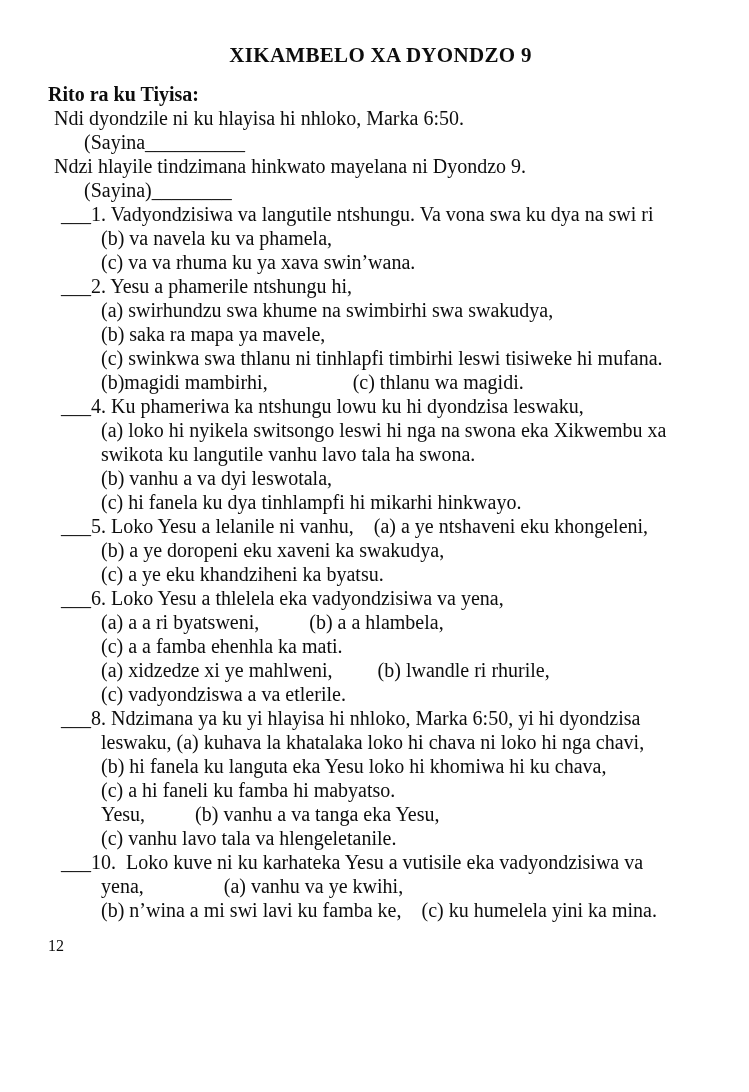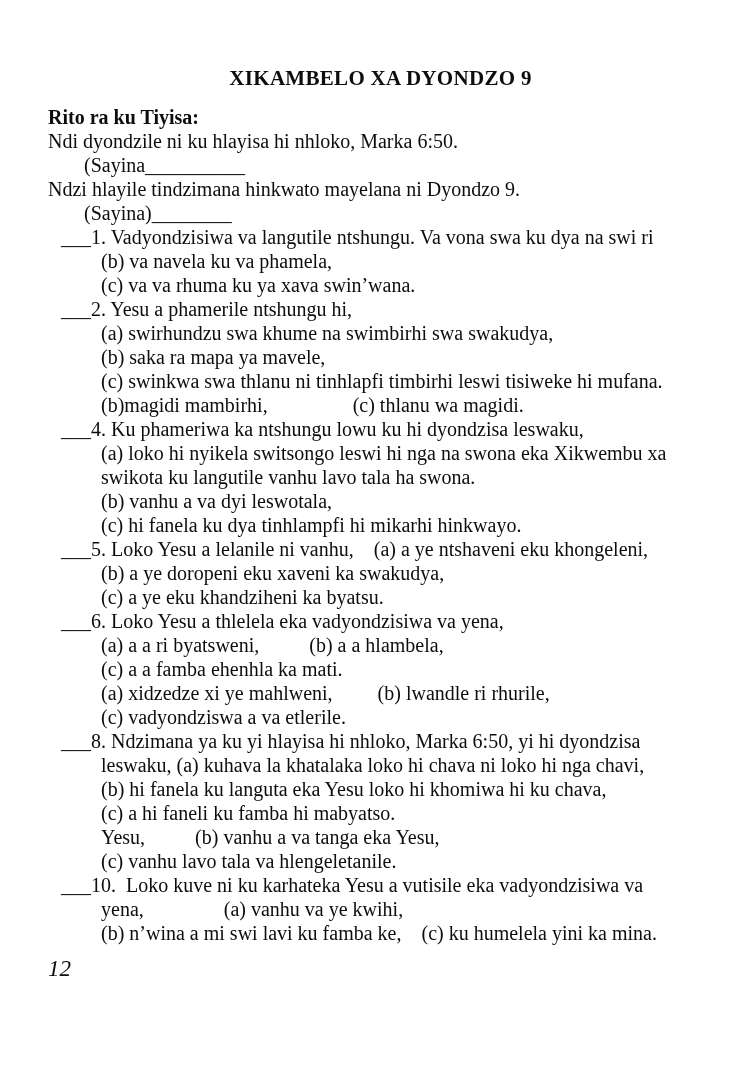--- a/index.html
+++ b/index.html
@@ -9,46 +9,45 @@
   }
   .page {
     position: relative;
     width: 749px;
     height: 1092px;
     background: #ffffff;
     color: #0d0d0d;
     font-family: "Liberation Serif", "DejaVu Serif", serif;
     font-size: 20px;
     box-sizing: border-box;
-    padding: 66px 36px 0 48px;
+    padding: 43px 36px 0 48px;
     overflow: hidden;
   }
   .title {
     font-size: 21px;
     font-weight: bold;
     text-align: center;
     margin: 0 0 15px 0;
     line-height: 24px;
     letter-spacing: 0.3px;
   }
   .doc-body .line {
     white-space: pre-wrap;
     line-height: 24px;
     min-height: 24px;
   }
   .line.heading { font-weight: bold; }
-  .line.body   { margin-left: 0; }
+  .line.body   { margin-left: 6px; }
   .line.sign   { margin-left: 36px; }
   .line.q      { margin-left: 13px; }
   .line.cont   { margin-left: 53px; }
   .page-number {
     margin-top: 12px;
     line-height: 24px;
-    font-size: 23px;
-    font-style: italic;
+    font-size: 16px;
   }
 </style>
 </head>
 <body>
 
 <div class="page">
   <h1 class="title">XIKAMBELO XA DYONDZO 9</h1>
   <div class="doc-body" id="doc-body">
       <div class="line heading">Rito ra ku Tiyisa:</div>
       <div class="line body">Ndi dyondzile ni ku hlayisa hi nhloko, Marka 6:50.</div>

